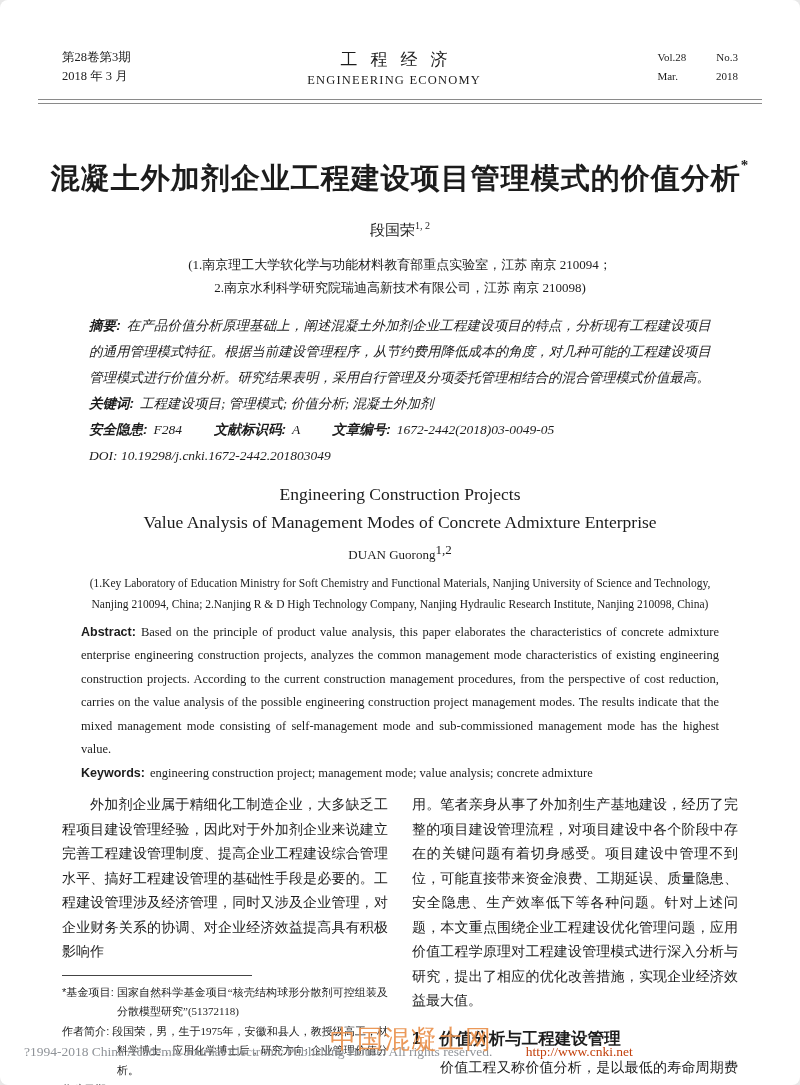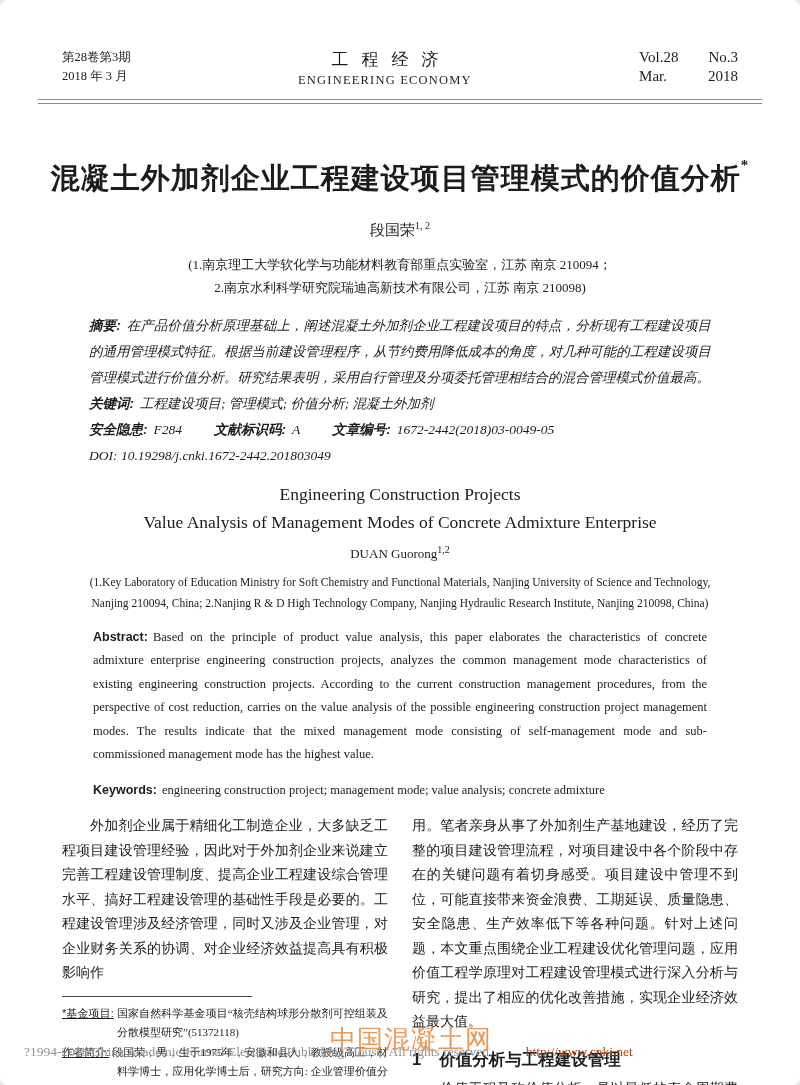--- a/index.html
+++ b/index.html
@@ -11,21 +11,21 @@
     border-radius:8px;
   }
   
   .journal-header {
     margin:48px 62px 0; display:flex; justify-content:space-between; align-items:flex-start;
   }
   .jh-left { font-size:12.5px; line-height:19px; }
   .jh-center { text-align:center; }
   .jname-cn { font-size:17px; letter-spacing:13px; margin-left:13px; }
   .jname-en { font-size:12.5px; letter-spacing:1.2px; margin-top:2px; }
-  .jh-right { font-size:15px; line-height:19px; }
+  .jh-right { font-size:11px; line-height:19px; }
   .jh-row { display:grid; grid-template-columns:auto auto; column-gap:30px; }
   .jh-row span:last-child { justify-self:end; }
   .double-rule {
     margin:11px 38px 0; height:2.5px;
     border-top:1.5px solid #8a8a8a; border-bottom:1px solid #8a8a8a;
   }
   
   .title-cn {
     margin:54px 40px 0; text-align:center;
     font-family:Liberation Serif, serif;
@@ -39,39 +39,39 @@
   .meta-block p { margin:0; }
   .just { text-align:justify; }
   .label-cn {
     font-family:"Liberation Sans","DejaVu Sans",sans-serif; font-weight:bold; margin-right:6px;
   }
   .meta-pair { margin-right:32px; }
   .meta-pair:last-child { margin-right:0; }
   
   .title-en { margin:11px 40px 0; text-align:center; font-size:17.5px; line-height:28px; }
   .author-en { margin-top:4px; text-align:center; font-size:13px; line-height:20px; }
-  .author-en sup { font-size:10px; }
+  .author-en sup { font-size:13px; }
   .affils-en { width:656px; margin:8px auto 0; text-align:center; font-size:11.5px; line-height:21px; }
   .abstract-en { width:638px; margin:6px auto 0; font-size:12.5px; line-height:23.5px; text-align:justify; }
-  .abstract-en p { margin:12px; }
+  .abstract-en p { margin:0; }
   .label-en { font-family:"Liberation Sans","DejaVu Sans",sans-serif; font-weight:bold; margin-right:5px; }
   
   .columns { margin:8px 62px 0; display:flex; gap:24px; }
   .col { flex:1 1 0; min-width:0; }
   .body-para { margin:0; font-size:14px; line-height:24.5px; text-align:justify; }
   .indent { text-indent:2em; }
   .section-heading {
     margin:12px 0 6px; font-family:"Liberation Sans","DejaVu Sans",sans-serif;
     font-size:16.5px; font-weight:bold; line-height:24px;
   }
   .sec-no { margin-right:18px; }
   .footnote-rule { width:190px; border-top:1px solid #444; margin:10px 0 7px; }
   .footnotes { font-size:11px; line-height:19.5px; }
   .footnotes p { margin:0; padding-left:55px; text-indent:-55px; text-align:justify; }
-  .fn-label { font-family:"Liberation Sans","DejaVu Sans",sans-serif; margin-right:3px;text-decoration:underline; }
+  .fn-label { font-family:"Liberation Sans","DejaVu Sans",sans-serif; margin-right:3px; }
   
   .footer {
     position:absolute; left:24px; top:1044px; width:760px;
     font-size:13.5px; color:#8f9398; white-space:nowrap;
   }
   .footer-url { margin-left:30px; color:#c2410c; text-decoration:none; }
   .watermark {
     position:absolute; left:330px; top:1022px;
     font-family:"Liberation Sans","DejaVu Sans",sans-serif;
     font-size:26px; letter-spacing:1px; opacity:0.95;

